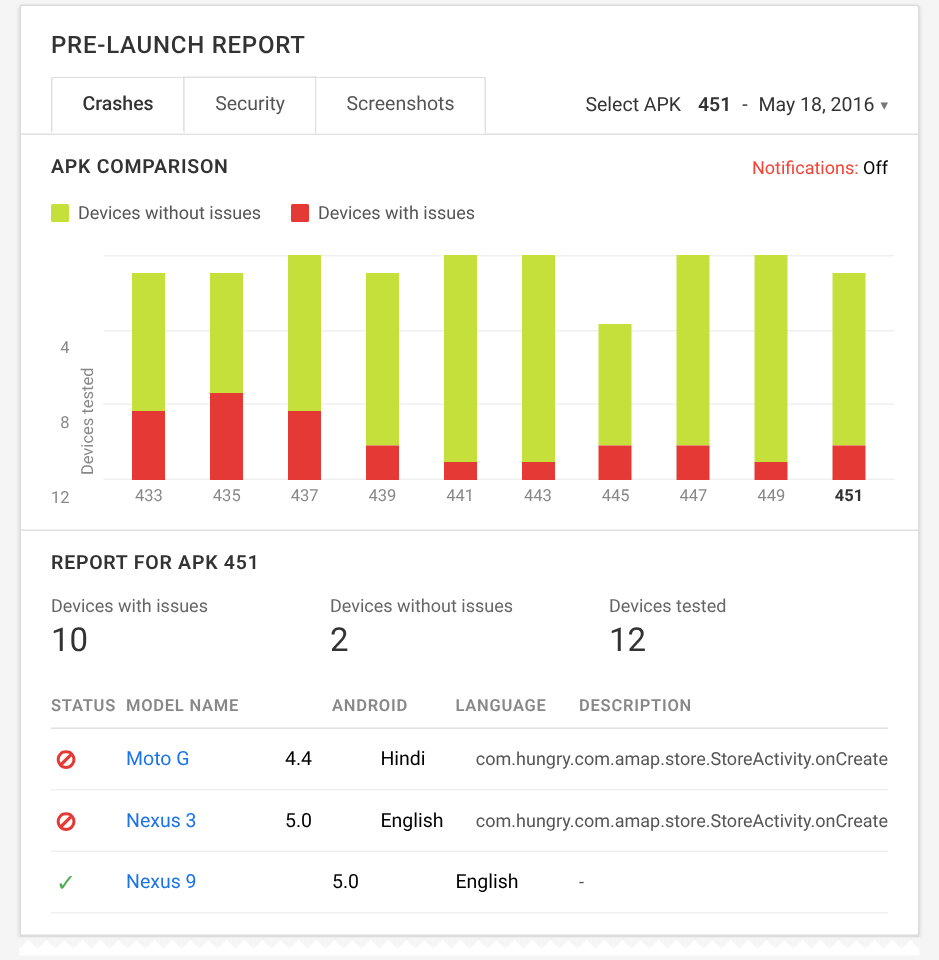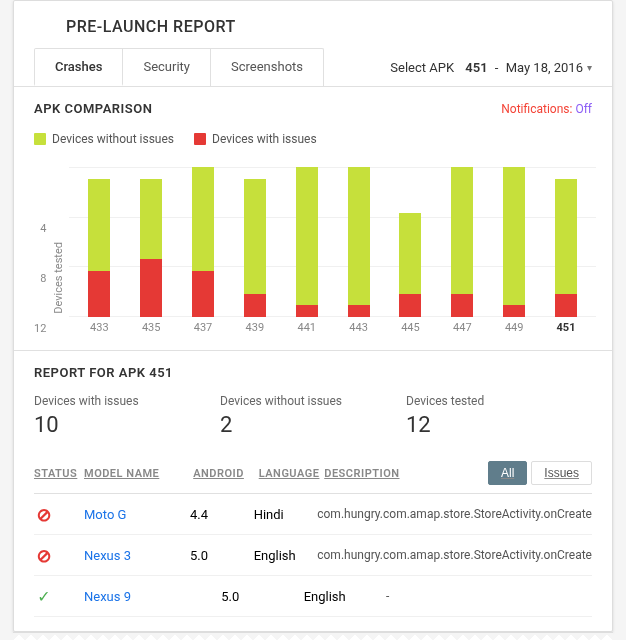--- a/index.html
+++ b/index.html
@@ -35,21 +35,20 @@
       background-color: #fff;
       border-top: 1px solid #ddd;
     }
 
     .page-title {
       padding: 16px 20px 12px;
       font-size: 16px;
       font-weight: 500;
       color: #333;
       letter-spacing: 0.5px;
-      margin-left: 32px;
     }
 
     
     .tabs-row {
       display: flex;
       align-items: center;
       border-bottom: 1px solid #e0e0e0;
       padding: 0 20px;
       justify-content: space-between;
     }
@@ -263,21 +262,20 @@
     .table-header {
       display: flex;
       align-items: center;
       padding: 8px 0;
       border-bottom: 1px solid #e0e0e0;
       font-size: 11px;
       color: #888;
       font-weight: 600;
       letter-spacing: 0.5px;
       text-transform: uppercase;
-      text-decoration: underline;
     }
     .col-status { width: 50px; }
     .col-actions {
       display: flex;
       gap: 4px;
     }
     .filter-btn {
       padding: 4px 12px;
       border: 1px solid #ddd;
       background: #fff;
@@ -355,21 +353,21 @@
       <div class="apk-selector">
         <span>Select APK</span>&nbsp;<strong>451</strong>&nbsp;-&nbsp;<span>May 18, 2016</span>
         <span class="chevron">▾</span>
       </div>
     </div>
 
     <div class="section-header">
       <span class="section-title">APK COMPARISON</span>
       <span class="notifications">
         <span>Notifications:</span>
-        <span style="color:#8b5cf6">Off</span>
+        <span style="color:#000000">Off</span>
       </span>
     </div>
 
     <div class="chart-area">
       <div class="chart-legend">
         <div class="legend-item">
           <div class="legend-dot bar-green"></div>
           <span>Devices without issues</span>
         </div>
         <div class="legend-item">
@@ -500,24 +498,20 @@
           <div class="stat-value">12</div>
         </div>
       </div>
 
       <div class="table-header">
         <div class="col-status">STATUS</div>
         <div style="flex:2">MODEL NAME</div>
         <div style="flex:1.2">ANDROID</div>
         <div style="flex:1.2">LANGUAGE</div>
         <div style="flex:3">DESCRIPTION</div>
-        <div class="col-actions table-header-right">
-          <button class="filter-btn active">All</button>
-          <button class="filter-btn">Issues</button>
-        </div>
       </div>
 
       <div id="table-body">
           <div class="table-row">
             <div class="status-icon">
               <div class="icon-error" style="border: none; color: rgb(229, 57, 53); font-size: 18px;">⊘</div>
             </div>
             <a class="model-link" href="#">Moto G</a>
             <div style="flex: 1.2 1 0%;">4.4</div>
             <div style="flex: 1.2 1 0%;">Hindi</div>

